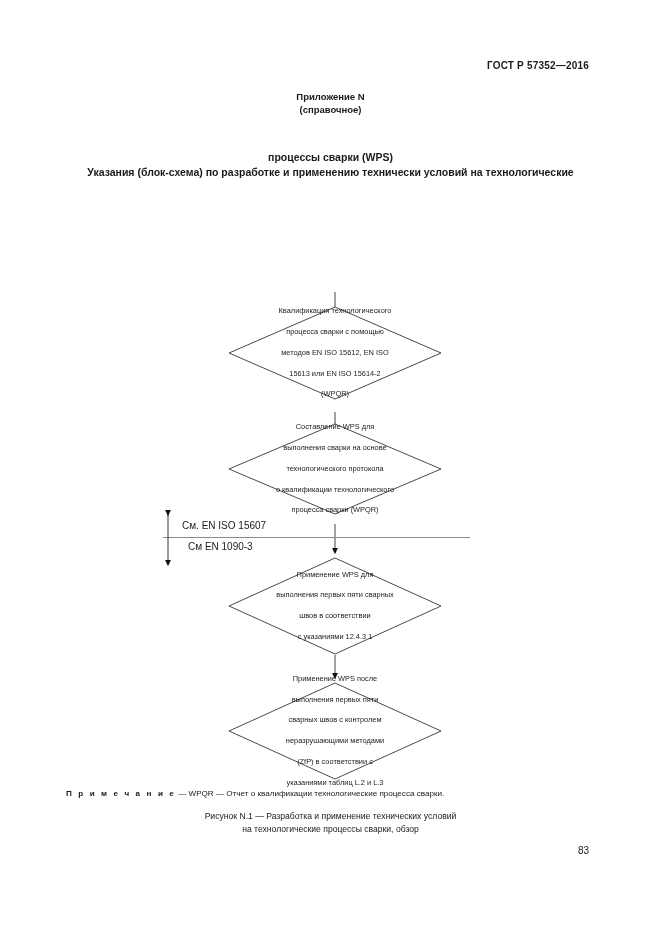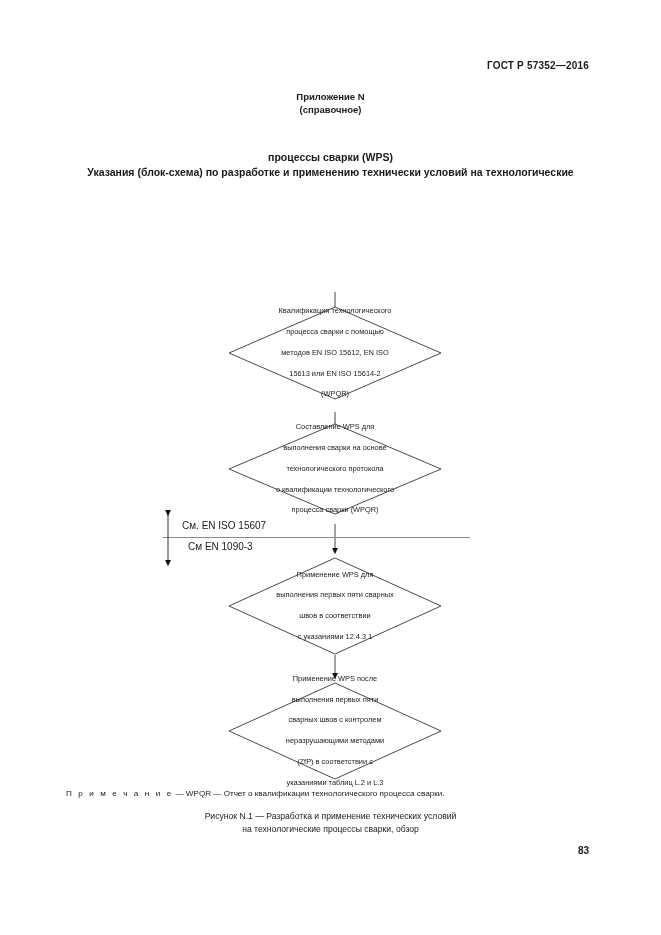--- a/index.html
+++ b/index.html
@@ -108,39 +108,40 @@
     position: absolute;
     top: 788px;
     left: 66px;
     width: 530px;
     font-size: 8.1px;
     line-height: 12px;
     color: #1a1a1a;
   }
   .note .note-lbl {
     letter-spacing: 2.1px;
+    font-weight: bold;
   }
 
   .caption {
     position: absolute;
     top: 810px;
     left: 50px;
     width: 561px;
     text-align: center;
     font-size: 8.6px;
     line-height: 13px;
     color: #1a1a1a;
   }
 
   .page-num {
     position: absolute;
     top: 845px;
     right: 72px;
     font-size: 10px;
-    font-weight: bold;
+    font-weight: normal;
     color: #1a1a1a;
   }
 </style>
 </head>
 <body>
 
 <div class="page">
 
   <div class="std-header">ГОСТ Р 57352—2016</div>
 
@@ -227,21 +228,21 @@
       <span>неразрушающими методами</span><br>
       <span>(ZfP) в соответствии с</span><br>
       <span>указаниями таблиц L.2 и L.3</span>
     </span>
   </div>
 
   <div class="ann-text" style="top:521px; left:182px;">См. EN ISO 15607</div>
   <div class="ann-text" style="top:542px; left:188px;">См  EN 1090-3</div>
 
   <div class="note">
-    <span class="note-lbl">П р и м е ч а н и е</span><span> — WPQR — Отчет о квалификации технологического процесса сварки.</span>
+    <span class="note-lbl">П р и м е ч а н и е</span><span> — WPQR — Отчет о квалификации технологические процесса сварки.</span>
   </div>
 
   <div class="caption">
     <div>Рисунок N.1 — Разработка и применение технических условий</div>
     <div>на технологические процессы сварки, обзор</div>
   </div>
 
   <div class="page-num">83</div>
 
 </div>

